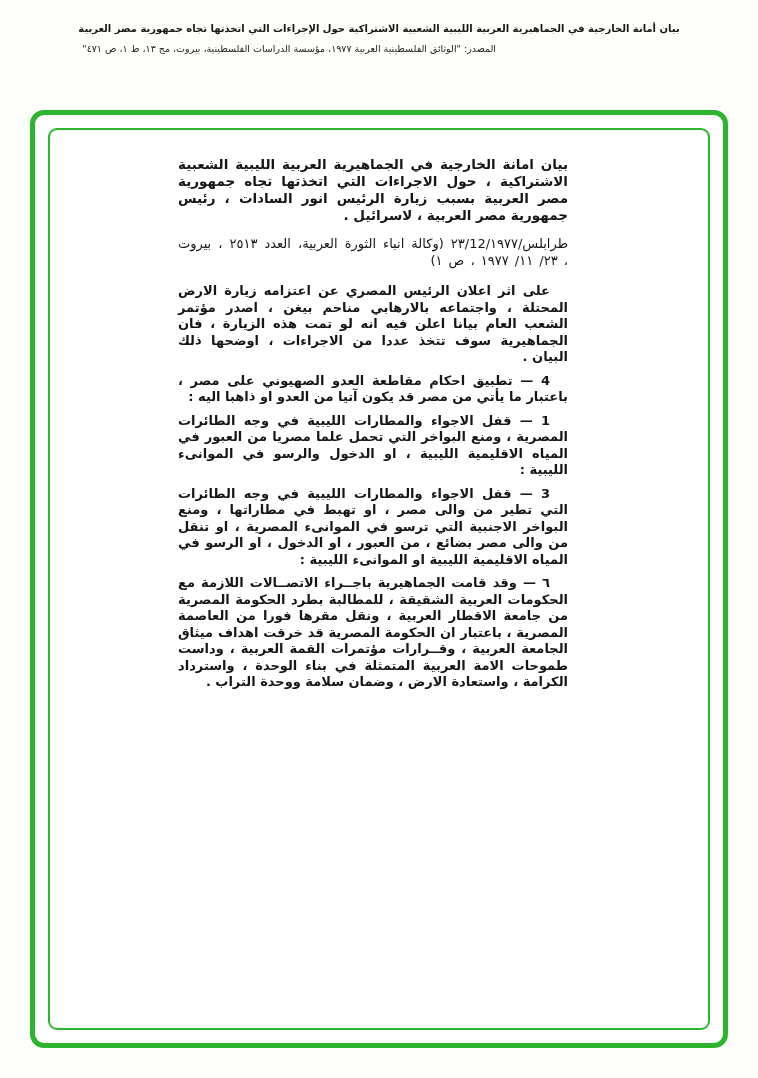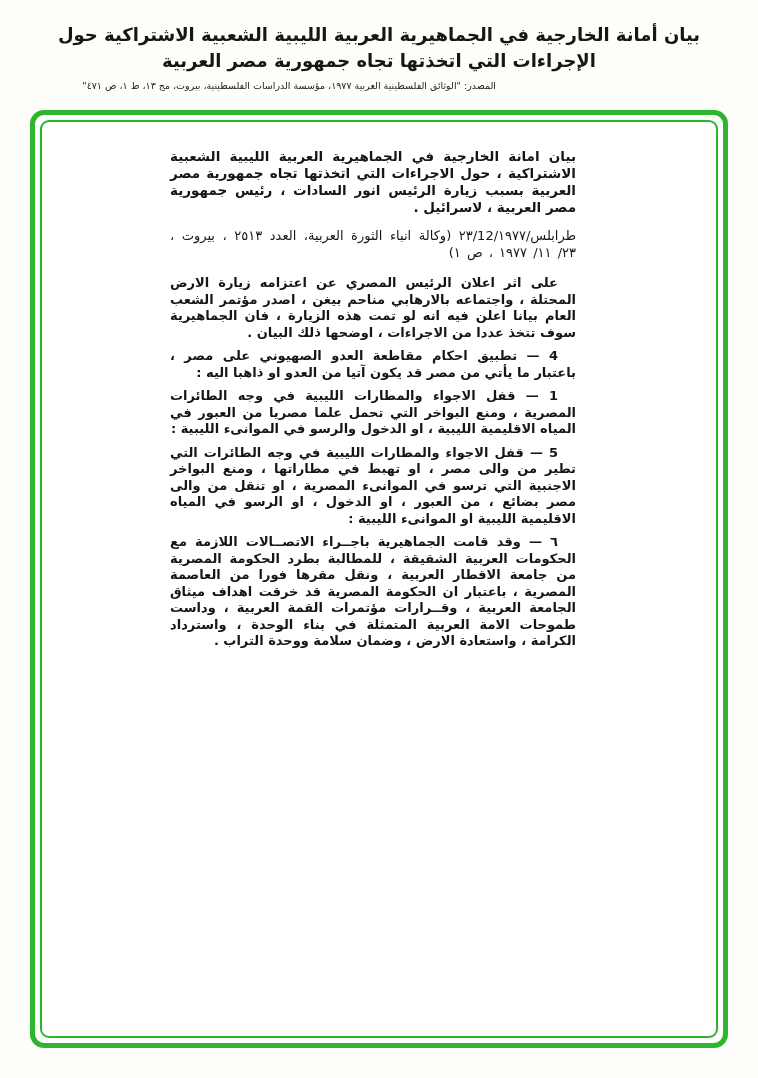--- a/index.html
+++ b/index.html
@@ -14,21 +14,21 @@
     font-family: "DejaVu Sans", sans-serif;
     position: relative;
     overflow: hidden;
   }
   .page-header {
     padding-top: 22px;
     direction: rtl;
   }
   .header-title {
     font-weight: bold;
-    font-size: 18px;
+    font-size: 10px;
     line-height: 1.45;
     text-align: center;
     padding: 0 22px;
   }
   .header-source {
     margin-top: 6px;
     font-size: 9.5px;
     direction: rtl;
     text-align: right;
     padding-right: 262px;
@@ -37,21 +37,21 @@
   }
   .frame-outer {
     position: absolute;
     left: 30px;
     top: 110px;
     width: 698px;
     height: 938px;
     box-sizing: border-box;
     border: 5px solid #2db52d;
     border-radius: 14px;
-    padding: 5px;
+    padding: 13px;
     background: #ffffff;
   }
   .frame-inner {
     width: 100%;
     height: 100%;
     box-sizing: border-box;
     border: 2px solid #2db52d;
     border-radius: 9px;
     overflow: hidden;
   }
@@ -100,20 +100,20 @@
       <p class="dateline">طرابلس/٢٣/12/١٩٧٧    (وكالة انباء الثورة العربية، العدد ٢٥١٣ ، بيروت ، ٢٣/ ١١/ ١٩٧٧ ، ص ١)</p>
 
       <p class="para">على اثر اعلان الرئيس المصري عن اعتزامه زيارة الارض المحتلة ، واجتماعه بالارهابي مناحم بيغن ، اصدر مؤتمر الشعب العام بيانا اعلن فيه انه لو تمت هذه الزيارة ، فان الجماهيرية سوف تتخذ عددا من الاجراءات ، اوضحها ذلك البيان .</p>
 
 
 
       <p class="para">4 — تطبيق احكام مقاطعة العدو الصهيوني على مصر ، باعتبار ما يأتي من مصر قد يكون آتيا من العدو او ذاهبا اليه :</p>
 
       <p class="para">1 — قفل الاجواء والمطارات الليبية في وجه الطائرات المصرية ، ومنع البواخر التي تحمل علما مصريا من العبور في المياه الاقليمية الليبية ، او الدخول والرسو في الموانىء الليبية :</p>
 
-      <p class="para">5 — قفل الاجواء والمطارات الليبية في وجه الطائرات التي تطير من والى مصر ، او تهبط في مطاراتها ، ومنع البواخر الاجنبية التي ترسو في الموانىء المصرية ، او تنقل من والى مصر بضائع ، من العبور ، او الدخول ، او الرسو في المياه الاقليمية الليبية او الموانىء الليبية :</p>
+      <p class="para">3 — قفل الاجواء والمطارات الليبية في وجه الطائرات التي تطير من والى مصر ، او تهبط في مطاراتها ، ومنع البواخر الاجنبية التي ترسو في الموانىء المصرية ، او تنقل من والى مصر بضائع ، من العبور ، او الدخول ، او الرسو في المياه الاقليمية الليبية او الموانىء الليبية :</p>
 
 
       <p class="para">٦ — وقد قامت الجماهيرية باجــراء الاتصــالات اللازمة مع الحكومات العربية الشقيقة ، للمطالبة بطرد الحكومة المصرية من جامعة الاقطار العربية ، ونقل مقرها فورا من العاصمة المصرية ، باعتبار ان الحكومة المصرية قد خرقت اهداف ميثاق الجامعة العربية ، وقــرارات مؤتمرات القمة العربية ، وداست طموحات الامة العربية المتمثلة في بناء الوحدة ، واسترداد الكرامة ، واستعادة الارض ، وضمان سلامة ووحدة التراب .</p>
 
     </div>
   </div>
 </div>
 
 </body></html>

